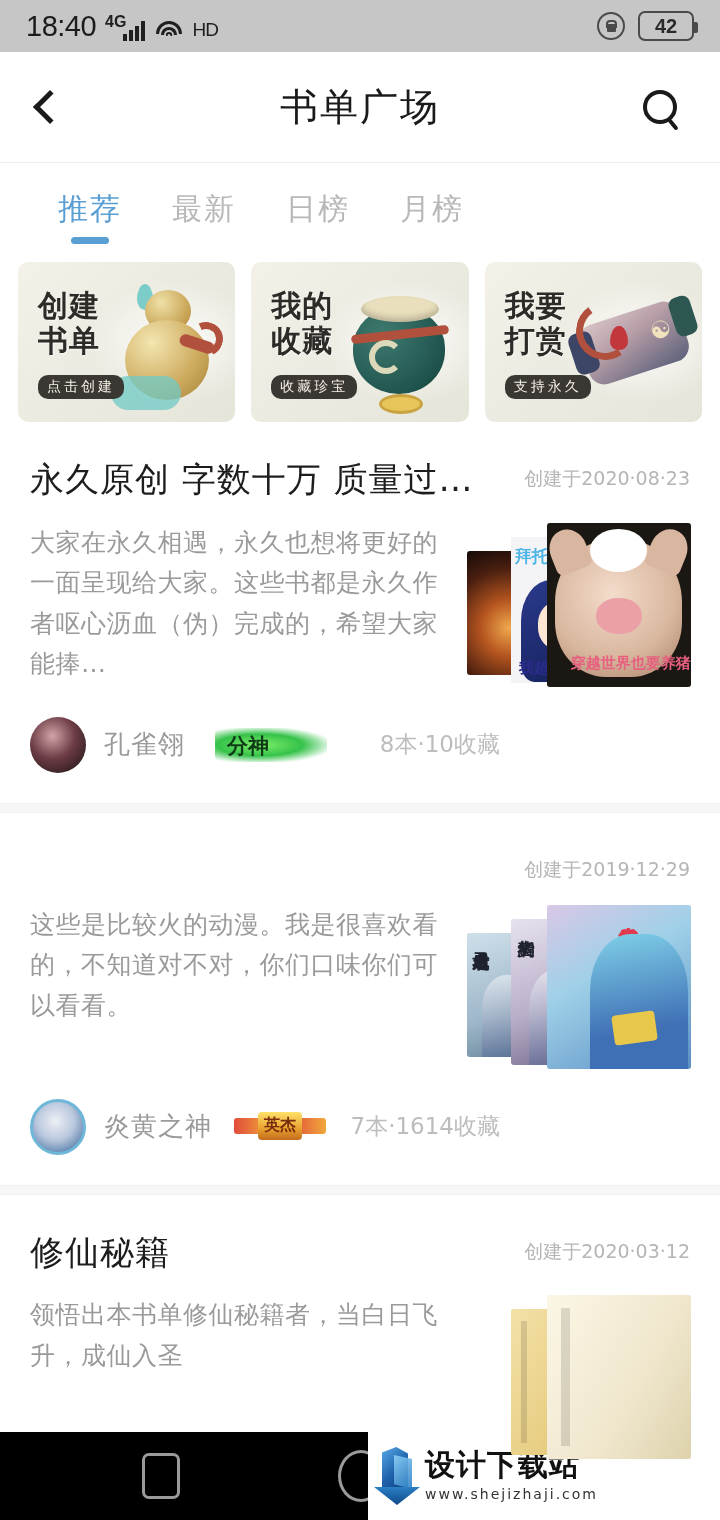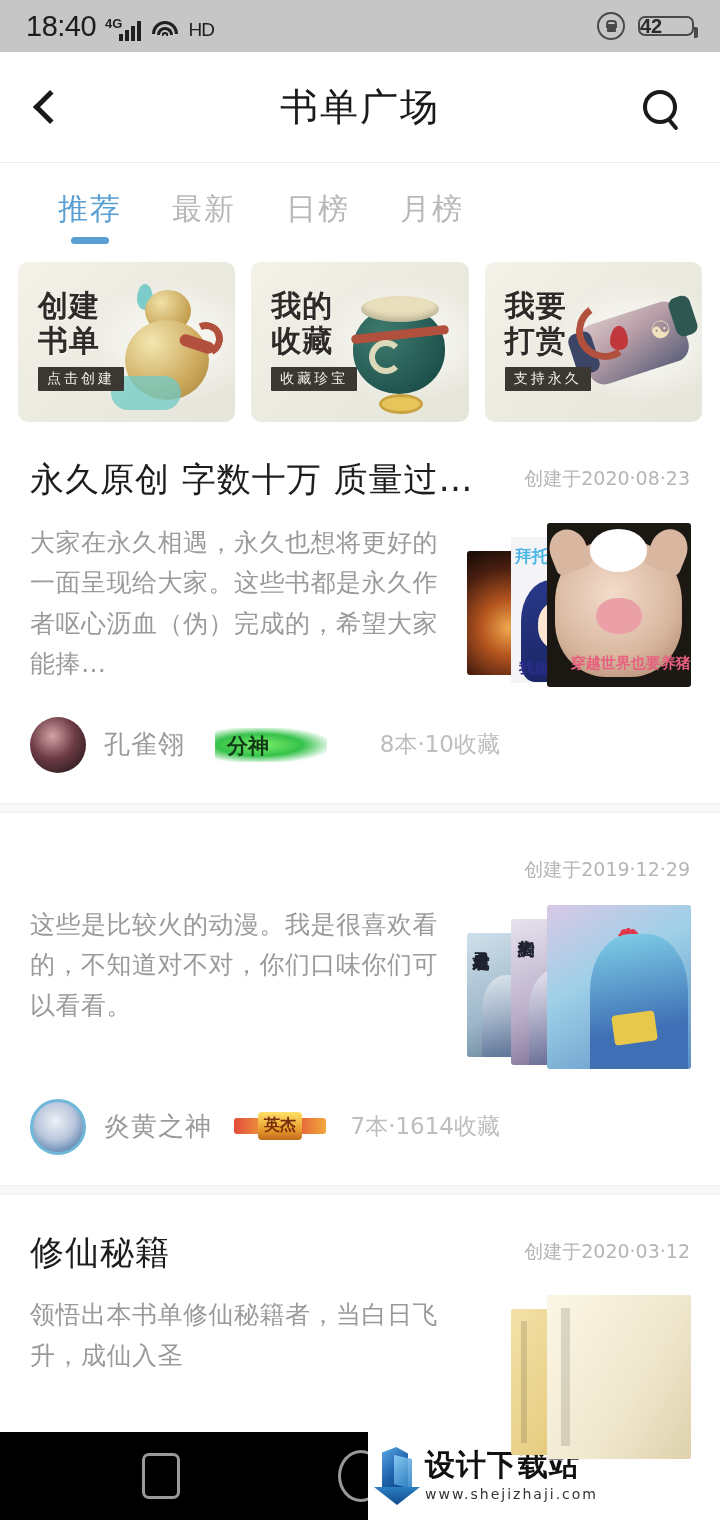--- a/index.html
+++ b/index.html
@@ -14,40 +14,40 @@
   
   .statusbar{
     height:52px; width:720px;
     background:#c6c6c6;
     display:flex; align-items:center;
     padding:0 26px;
     position:relative;
   }
   .sb-left{ display:flex; align-items:flex-end; gap:7px; }
   .sb-time{ font-size:29px; color:#1c1c1c; font-weight:400; letter-spacing:-0.5px; line-height:1; }
-  .sb-4g{ font-size:13px; color:#1f1f1f; line-height:1; position:relative; top:-11px; left:2px; font-weight:700;}
+  .sb-4g{ font-size:16px; color:#1f1f1f; line-height:1; position:relative; top:-11px; left:2px; font-weight:700;}
   .bars{ display:flex; align-items:flex-end; gap:2px; height:22px; margin-left:-8px;}
   .bars i{ display:block; width:4px; background:#1f1f1f; }
   .bars i:nth-child(1){height:7px;} .bars i:nth-child(2){height:11px;}
   .bars i:nth-child(3){height:15px;} .bars i:nth-child(4){height:20px;}
   .wifi{ width:26px; height:22px; position:relative; margin-left:4px;}
   .wifi span{ position:absolute; left:50%; transform:translateX(-50%); border:3px solid #1f1f1f;
               border-bottom:none; border-radius:50% 50% 0 0 / 100% 100% 0 0; }
   .wifi span.w1{ width:26px; height:13px; top:2px;}
   .wifi span.w2{ width:16px; height:8px; top:8px;}
   .wifi span.w3{ width:7px; height:4px; top:13px; border-width:2px;}
   .hd{ font-size:19px; color:#1f1f1f; letter-spacing:-1px; margin-left:3px; font-weight:400;}
   .sb-right{ margin-left:auto; display:flex; align-items:center; gap:13px; }
   .lockicon{ width:28px; height:28px; border:2.5px solid #4a4a4a; border-radius:50%;
              display:flex; align-items:center; justify-content:center; }
   .lockicon::before{ content:""; width:9px; height:8px; background:#4a4a4a; border-radius:1px; margin-top:3px;}
   .lockicon::after{ content:""; position:absolute; width:7px; height:6px; border:2px solid #4a4a4a;
                     border-bottom:none; border-radius:4px 4px 0 0; margin-top:-5px;}
-  .battery{ width:56px; height:20px; border:2.5px solid #4a4a4a; border-radius:7px;
-            display:flex; align-items:center; position:relative; }
+  .battery{ width:56px; height:30px; border:2.5px solid #4a4a4a; border-radius:7px;
+            display:flex; align-items:center; justify-content:center; position:relative; }
   .battery span{ font-size:20px; color:#2a2a2a; font-weight:700; }
   .battery::after{ content:""; position:absolute; right:-6px; top:9px; width:4px; height:11px;
                    background:#4a4a4a; border-radius:0 2px 2px 0; }
 
   
   .topbar{
     height:110px; display:flex; align-items:center;
     padding:0 30px; background:#fff; position:relative;
   }
   .back-btn{ width:60px; height:60px; display:flex; align-items:center; }
@@ -81,22 +81,22 @@
   }
   .card .wash{ position:absolute; right:-8%; top:8%; width:80%; height:84%;
                background:radial-gradient(ellipse at 55% 50%, rgba(255,255,255,.85) 0%, rgba(255,255,255,0) 65%); }
   .card .ctext{ position:absolute; left:20px; top:26px; }
   .card .ctext .l1,.card .ctext .l2{
     font-size:30px; color:#2d2a28; font-family:"DejaVu Serif", serif;
     letter-spacing:1px; line-height:1.18; font-weight:700;
     text-shadow:1px 1px 0 rgba(255,255,255,.6);
   }
   .card .sub{
-    margin-top:8px; display:inline-block; font-size:14px; color:#f4f1e6;
-    background:#3b3733; border-radius:1px; padding:3px 9px; letter-spacing:3px;
+    margin-top:16px; display:inline-block; font-size:14px; color:#f4f1e6;
+    background:#3b3733; border-radius:10px; padding:3px 9px; letter-spacing:3px;
     font-family:"DejaVu Serif", serif;
   }
   
   .art{ position:absolute; right:6px; bottom:8px; width:128px; height:132px; }
   .blob{ position:absolute; border-radius:50%; }
   .a1{ left:44px; top:8px; width:46px; height:42px;
        background:radial-gradient(circle at 35% 30%, #f0e1a7, #c6a152 70%, #a8853e 100%); }
   .a2{ left:24px; top:38px; width:84px; height:80px;
        background:radial-gradient(circle at 32% 28%, #f3e6b0, #cba75a 62%, #a5813a 100%); }
   .aneck{ position:absolute; left:56px; top:42px; width:22px; height:16px; background:#c8a355; border-radius:4px;}

